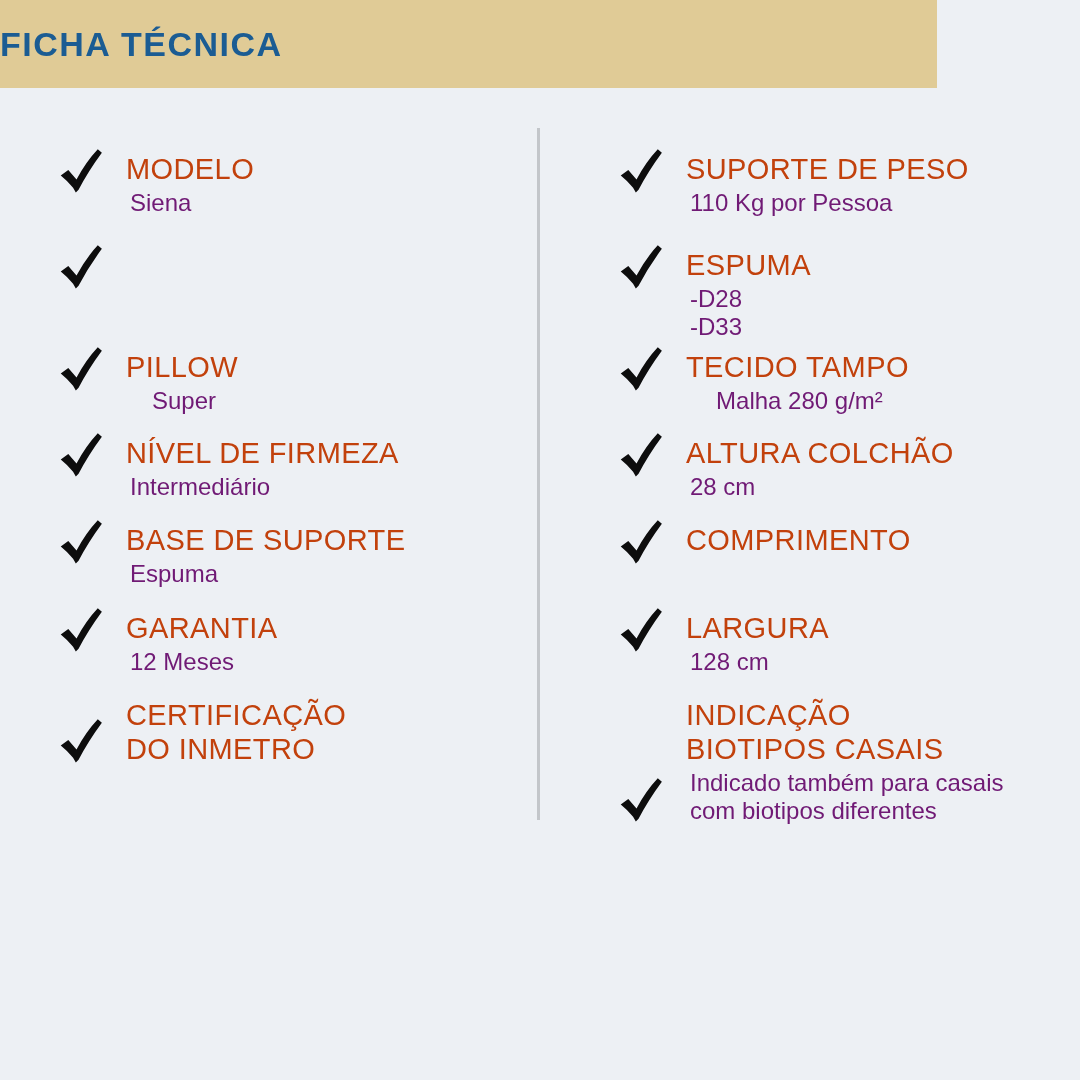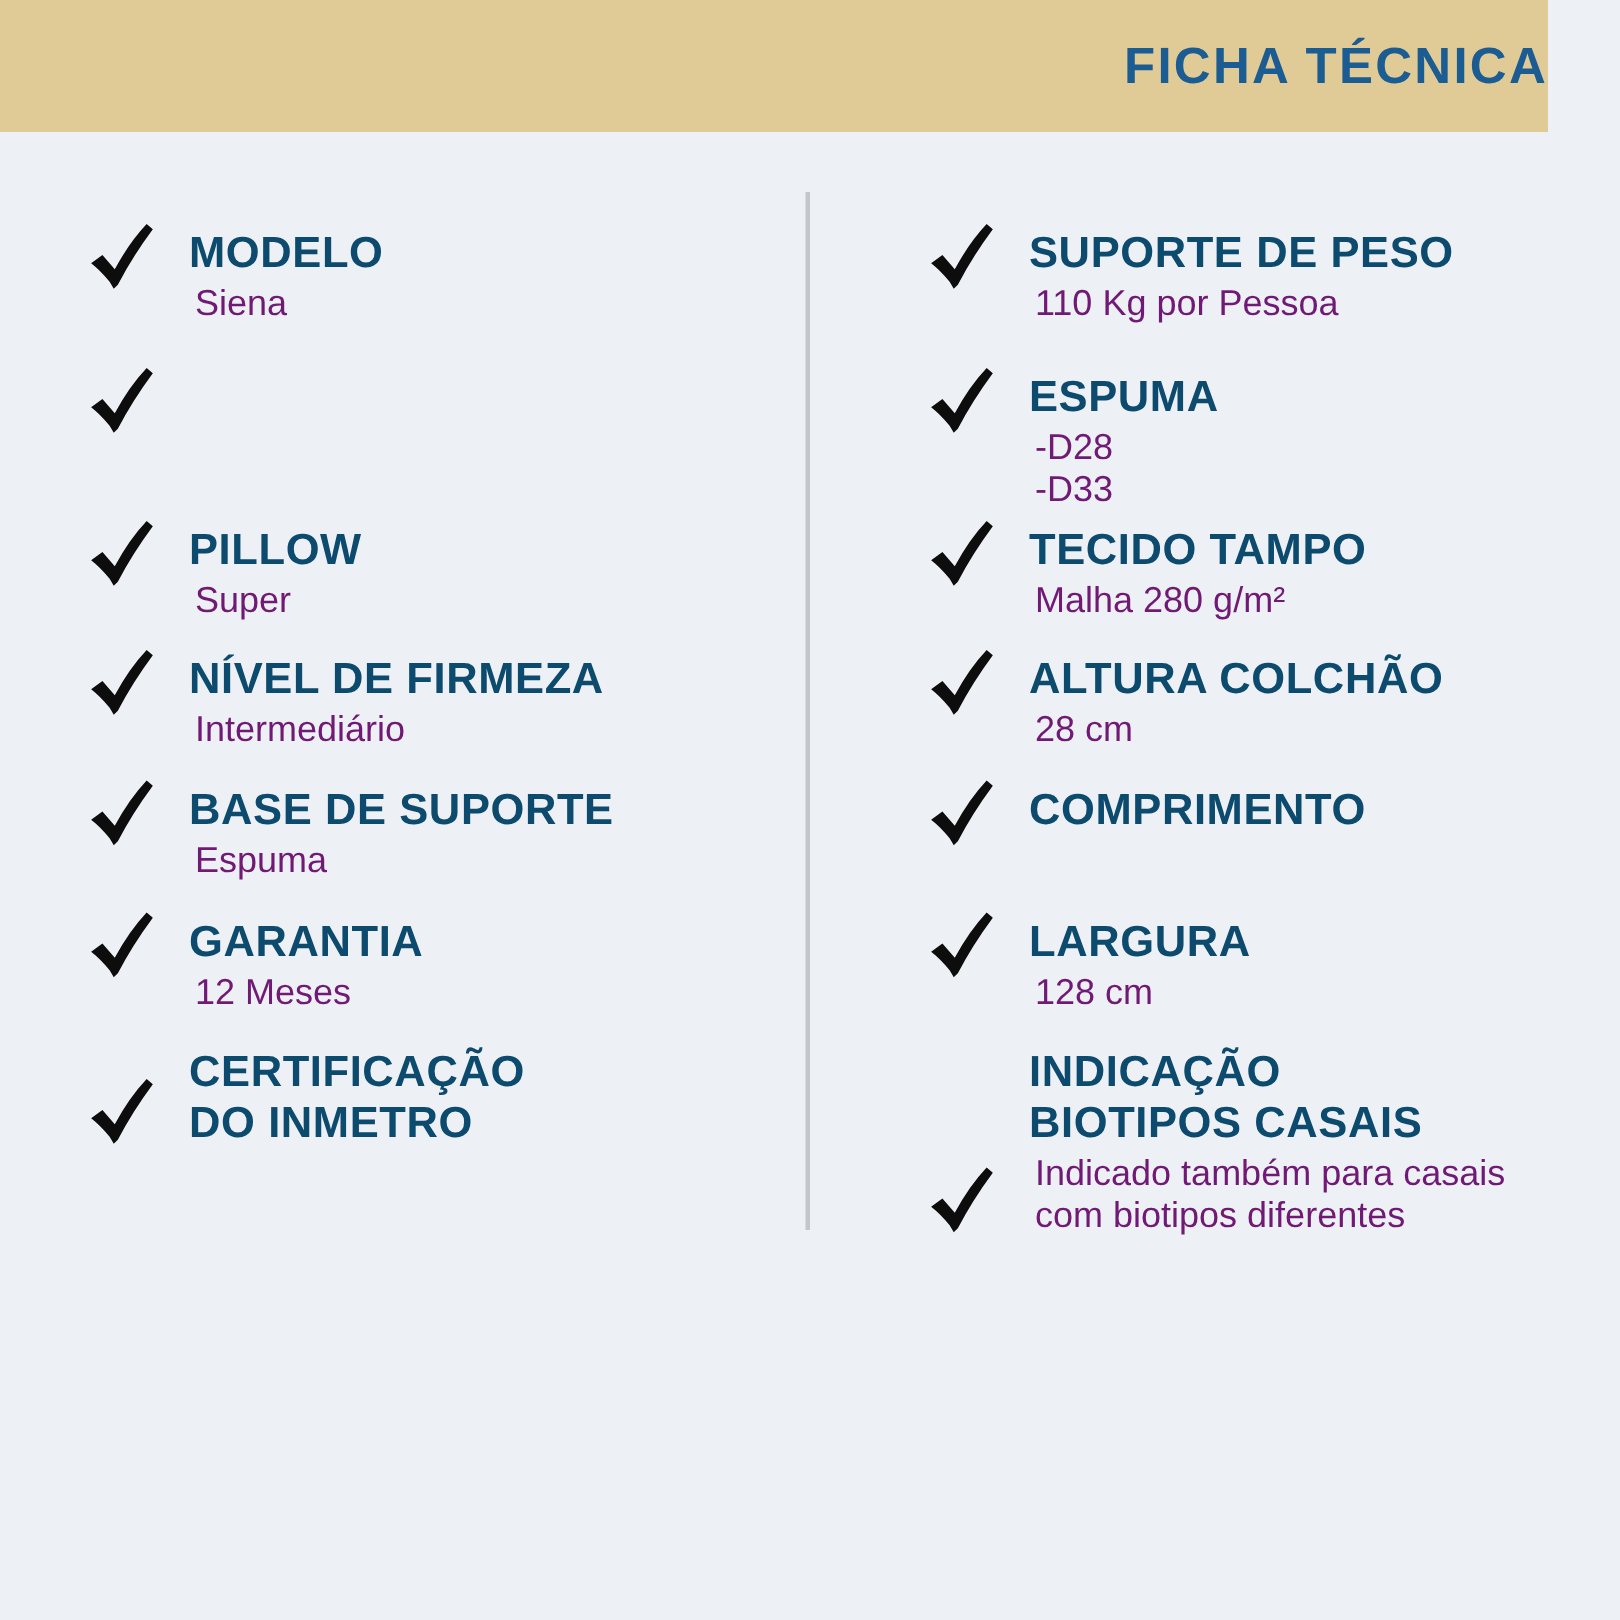--- a/index.html
+++ b/index.html
@@ -10,23 +10,23 @@
     overflow: hidden;
   }
   .page {
     position: relative;
     width: 1080px; height: 1080px;
     background: #edf0f4;
   }
   
   .banner {
     position: absolute; top: 0; left: 0;
-    width: 1032px; height: 88px;
+    width: 937px; height: 88px;
     background: #e0cb96;
-    display: flex; align-items: center; justify-content: flex-end;
+    display: flex; align-items: center; justify-content: flex-start;
   }
   .banner h1 {
     margin: 0;
     font-size: 34px;
     font-weight: bold;
     letter-spacing: 1.5px;
     color: #1b5c93;
   }
   
   .divider {
@@ -35,41 +35,41 @@
     width: 3px; height: 692px;
     background: #c3c6ca;
   }
   .col { position: absolute; top: 0; width: 460px; height: 1080px; }
   .col-left  { left: 58px;  }
   .col-right { left: 618px; }
   
   .item { position: absolute; left: 0; display: flex; align-items: flex-start; }
   .slot-0 { top: 152px; }
   .slot-1 { top: 248px; }
-  .slot-2 { top: 350px; }
+  .slot-2 { top: 350px; text-align: center; }
   .slot-3 { top: 436px; }
   .slot-4 { top: 523px; }
   .slot-5 { top: 611px; }
   .slot-6 { top: 698px; align-items: flex-end; }
   .check {
     flex: 0 0 48px;
     width: 48px; height: 48px;
     margin-right: 20px;
     margin-top: -4px;
   }
   .check svg { width: 48px; height: 48px; display: block; }
   .check path { fill: #0d0d0d; }
   .item-text { display: block; }
   .item-title .line {
     display: block;
     font-size: 29px;
-    font-weight: bold;
+    font-weight: normal;
     letter-spacing: 0.4px;
     line-height: 34px;
-    color: #0c4a6e;
+    color: #c2410c;
     white-space: nowrap;
   }
   .item-value { margin-top: 3px; padding-left: 4px; }
   .item-value .line {
     display: block;
     font-size: 24px;
     font-weight: 400;
     line-height: 28px;
     color: #701a75;
     white-space: nowrap;

